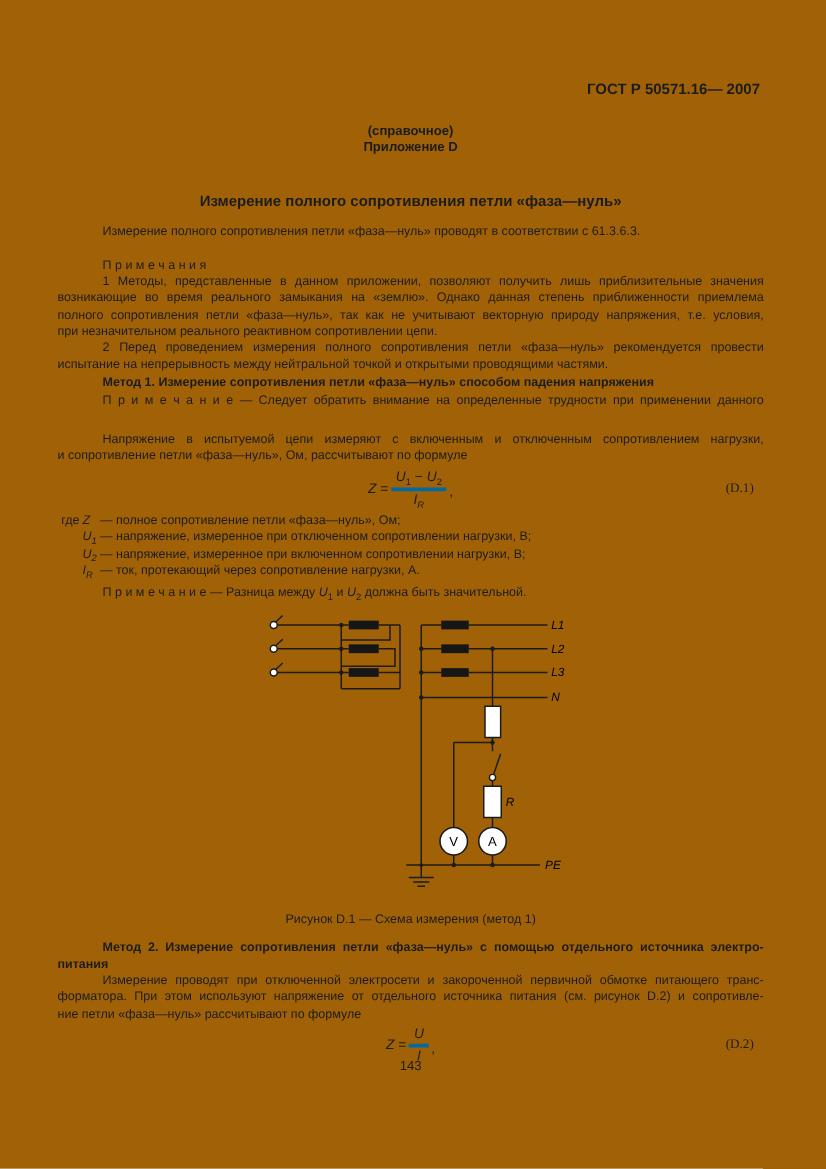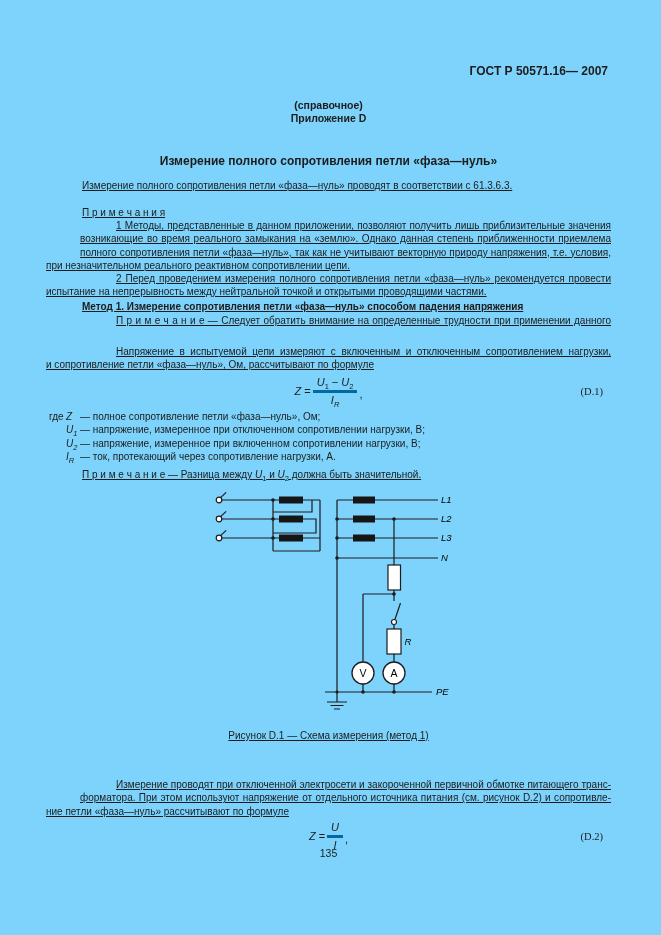--- a/index.html
+++ b/index.html
@@ -1,27 +1,27 @@
 <!DOCTYPE html>
 <html><head>
 <meta charset="utf-8">
 <style>
   html,body{margin:0;padding:0;background:#e8e8e8;}
-  .page{position:relative;width:661px;height:935px;background:#7dd3fc;margin:0 auto;
+  .page{position:relative;width:661px;height:935px;background:#a16207;margin:0 auto;
         font-family:"Liberation Sans",sans-serif;color:#1c1c1c;overflow:hidden;}
   .blk{position:absolute;left:46px;right:50px;}
   .b{font-weight:bold;}
   .it{font-style:italic;}
   .center{text-align:center;}
   .right{text-align:right;}
-  .t10{font-size:10px;line-height:13.3px;text-decoration:underline;}
+  .t10{font-size:10px;line-height:13.3px;}
   .t105{font-size:10.5px;line-height:13.4px;}
   .t12{font-size:12px;line-height:14px;}
   .ind{text-indent:36px;}
-  .jl{text-align:justify;text-align-last:justify;margin-left:34px;}
+  .jl{text-align:justify;text-align-last:justify;}
   sub{font-size:7.5px;line-height:0;}
   
   .frow{position:absolute;left:46px;right:50px;height:28px;text-align:center;}
   .fwrap{display:inline-flex;align-items:center;font-size:11px;line-height:13px;height:28px;}
   .frac{display:inline-block;text-align:center;margin:0 2px;}
   .fnum{display:block;border-bottom:3px solid #0369a1;padding:0 4px 1px 4px;}
   .fden{display:block;padding-top:1px;}
   .fcomma{align-self:flex-end;padding-bottom:4px;}
   .ftag{position:absolute;right:8px;top:50%;transform:translateY(-50%);font-size:10.5px;font-family:Liberation Serif, serif;}
   
@@ -162,34 +162,38 @@
     <text class="dlab" x="231" y="51">L3</text>
     <text class="dlab" x="231" y="71">N</text>
     <text class="dlab" x="226" y="205">PE</text>
     <text class="dlab" x="194.5" y="155">R</text>
     <text class="mlab" x="153" y="187">V</text>
     <text class="mlab" x="184" y="187">A</text>
   </svg>
 
   <div class="blk center t10" style="top:729px;">Рисунок D.1 — Схема измерения (метод 1)</div>
 
+  <div class="blk t10 b" style="top:752px;">
+    <div class="ind jl">Метод 2. Измерение сопротивления петли «фаза—нуль» с помощью отдельного источника электро-</div>
+    <div>питания</div>
+  </div>
 
   <div class="blk t10" style="top:778px;">
     <div class="ind jl">Измерение проводят при отключенной электросети и закороченной первичной обмотке питающего транс-</div>
     <div class="jl">форматора. При этом используют напряжение от отдельного источника питания (см. рисунок D.2) и сопротивле-</div>
     <div>ние петли «фаза—нуль» рассчитывают по формуле</div>
   </div>
 
   <div class="frow" style="top:822px;">
     <span class="fwrap">
       <span class="it">Z</span>&nbsp;<span>=</span>
       <span class="frac">
         <span class="fnum it">U</span>
         <span class="fden it">I</span>
       </span>
       <span class="fcomma">,</span>
     </span>
     <span class="ftag">(D.2)</span>
   </div>
 
-  <div class="blk center t105" style="top:847px;">135</div>
+  <div class="blk center t105" style="top:847px;">143</div>
 
 </div>
 
 </body></html>

